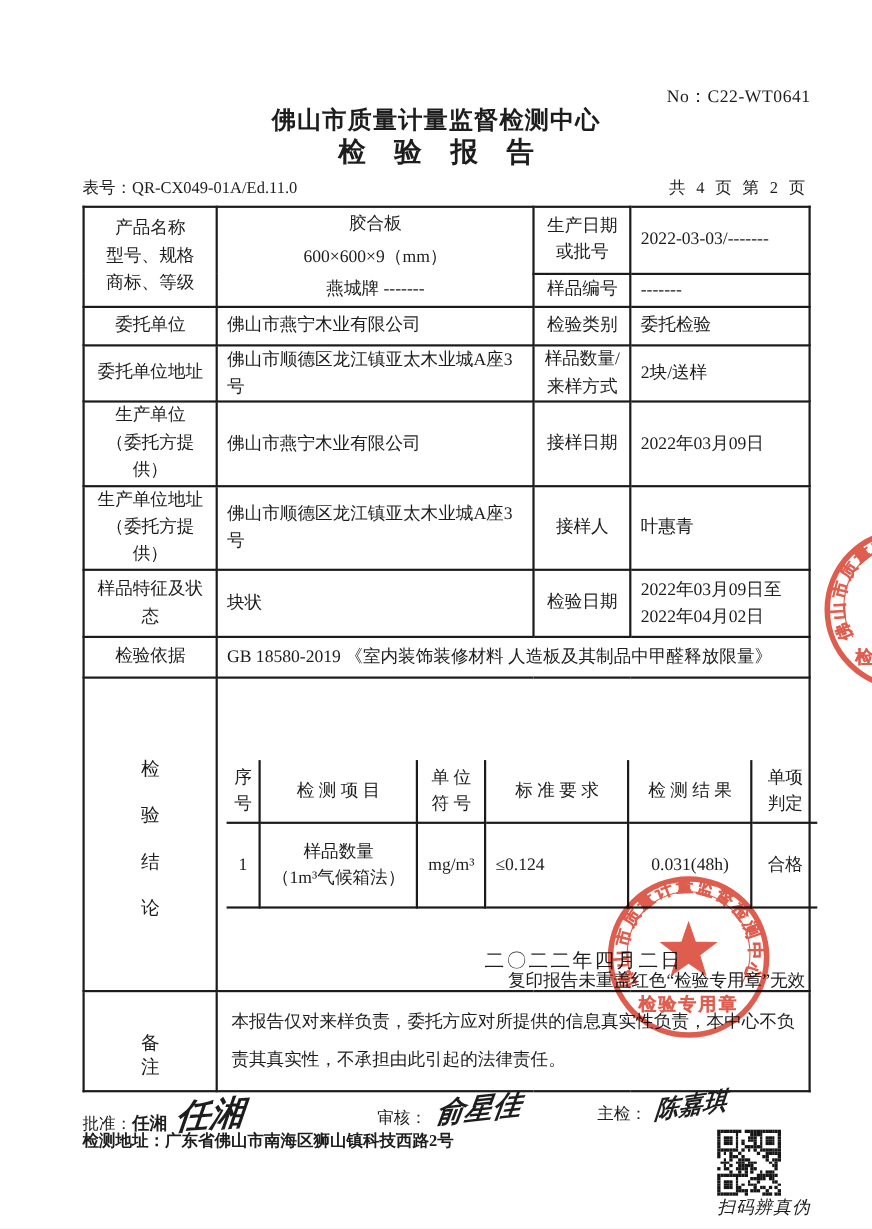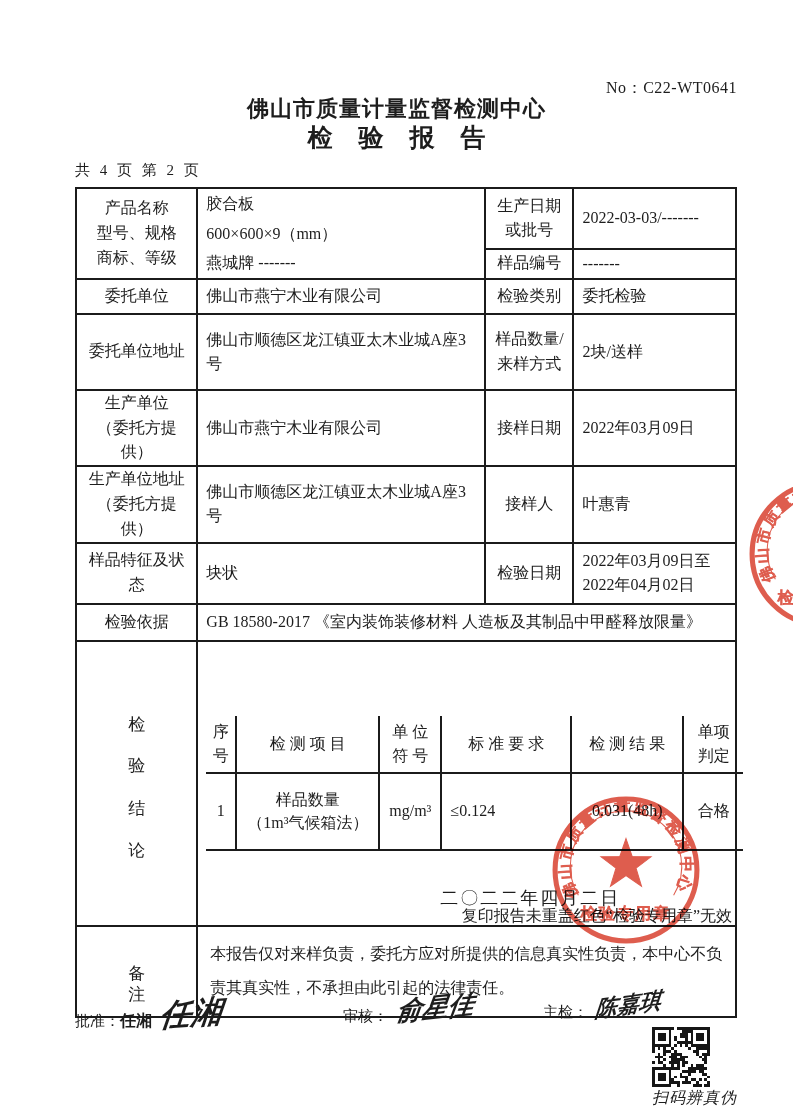--- a/index.html
+++ b/index.html
@@ -17,24 +17,24 @@
   .form-line { position:absolute; top:161px; left:75px; width:660px;
                display:flex; justify-content:space-between; font-size:15px; }
   .form-line .pages { letter-spacing:3px; }
 
   table.main { position:absolute; left:75px; top:187px; width:662px;
                border-collapse:collapse; table-layout:fixed; font-size:16px; }
   table.main td { border:2px solid #1b1b1b; padding:0 8px; vertical-align:middle; }
   td.lab { text-align:center; white-space:pre-line; line-height:1.55; padding:0 2px; }
   td.val { text-align:left; white-space:pre-line; line-height:1.5; }
   .h-r1 { height:61px; } .h-r2 { height:30px; } .h-r3 { height:35px; }
-  .h-r4 { height:76px; } .h-r5 { height:63px; } .h-r6 { height:56px; }
+  .h-r4 { height:51px; } .h-r5 { height:63px; } .h-r6 { height:56px; }
   .h-r7 { height:61px; } .h-r8 { height:37px; } .h-r9 { height:285px; }
   .h-r10 { height:91px; }
-  td.prodval { line-height:1.85; white-space:pre-line; }
+  td.prodval { text-align:center; line-height:1.85; white-space:pre-line; }
 
   td.vertical-lab { text-align:center; }
   .vert-text { writing-mode:vertical-lr; letter-spacing:42px; display:inline-block;
                margin-top:10px; font-size:17px; }
   .vert-text.short { letter-spacing:20px; margin-top:4px; }
 
   td.conclusion-cell { position:relative; padding:0; vertical-align:top; }
   table.inner { border-collapse:collapse; table-layout:fixed; width:100%; font-size:16px; }
   table.inner td { border:2px solid #1b1b1b; padding:0 4px; text-align:center;
                    white-space:pre-line; line-height:1.45; }
@@ -77,20 +77,21 @@
 <body>
 
 <div class="page">
 
   <div class="report-no"><span>No：</span><span>C22-WT0641</span></div>
 
   <div class="org-name">佛山市质量计量监督检测中心</div>
   <div class="report-title">检验报告</div>
 
   <div class="form-line">
+    <span>表号：QR-CX049-01A/Ed.11.0</span>
     <span class="pages">共 4 页  第 2 页</span>
   </div>
 
   <table class="main">
     <colgroup>
         <col style="width:121px">
         <col style="width:287px">
         <col style="width:88px">
         <col style="width:162px">
       </colgroup>
@@ -139,21 +140,21 @@
     </tr>
     <tr>
       <td class="lab h-r7">样品特征及状态</td>
       <td class="val">块状</td>
       <td class="lab">检验日期</td>
       <td class="val">2022年03月09日至
 2022年04月02日</td>
     </tr>
     <tr>
       <td class="lab h-r8">检验依据</td>
-      <td class="val" colspan="3">GB 18580-2017 《室内装饰装修材料 人造板及其制品中甲醛释放限量》</td>
+      <td class="val" colspan="3">GB 18580-2019 《室内装饰装修材料 人造板及其制品中甲醛释放限量》</td>
     </tr>
     <tr>
       <td class="vertical-lab h-r9">
         <span class="vert-text">检验结论</span>
       </td>
       <td class="conclusion-cell" colspan="3">
         <table class="inner">
           <colgroup>
                 <col style="width:30px">
                 <col style="width:143px">
@@ -203,20 +204,21 @@
       <span>批准：</span><span class="print-name">任湘</span><span class="handwriting hw-approve">任湘</span>
     </span>
     <span class="sig-item sig-review">
       <span>审核：</span><span class="handwriting hw-review">俞星佳</span>
     </span>
     <span class="sig-item sig-inspect">
       <span>主检：</span><span class="handwriting hw-inspect">陈嘉琪</span>
     </span>
   </div>
 
+  <div class="address">检测地址：广东省佛山市南海区狮山镇科技西路2号</div>
 
   <div class="qr-wrap">
     <div class="qr-grid" id="qr">
         <i class="d"></i>
         <i class="d"></i>
         <i class="d"></i>
         <i class="d"></i>
         <i class="d"></i>
         <i class="d"></i>
         <i class="d"></i>

